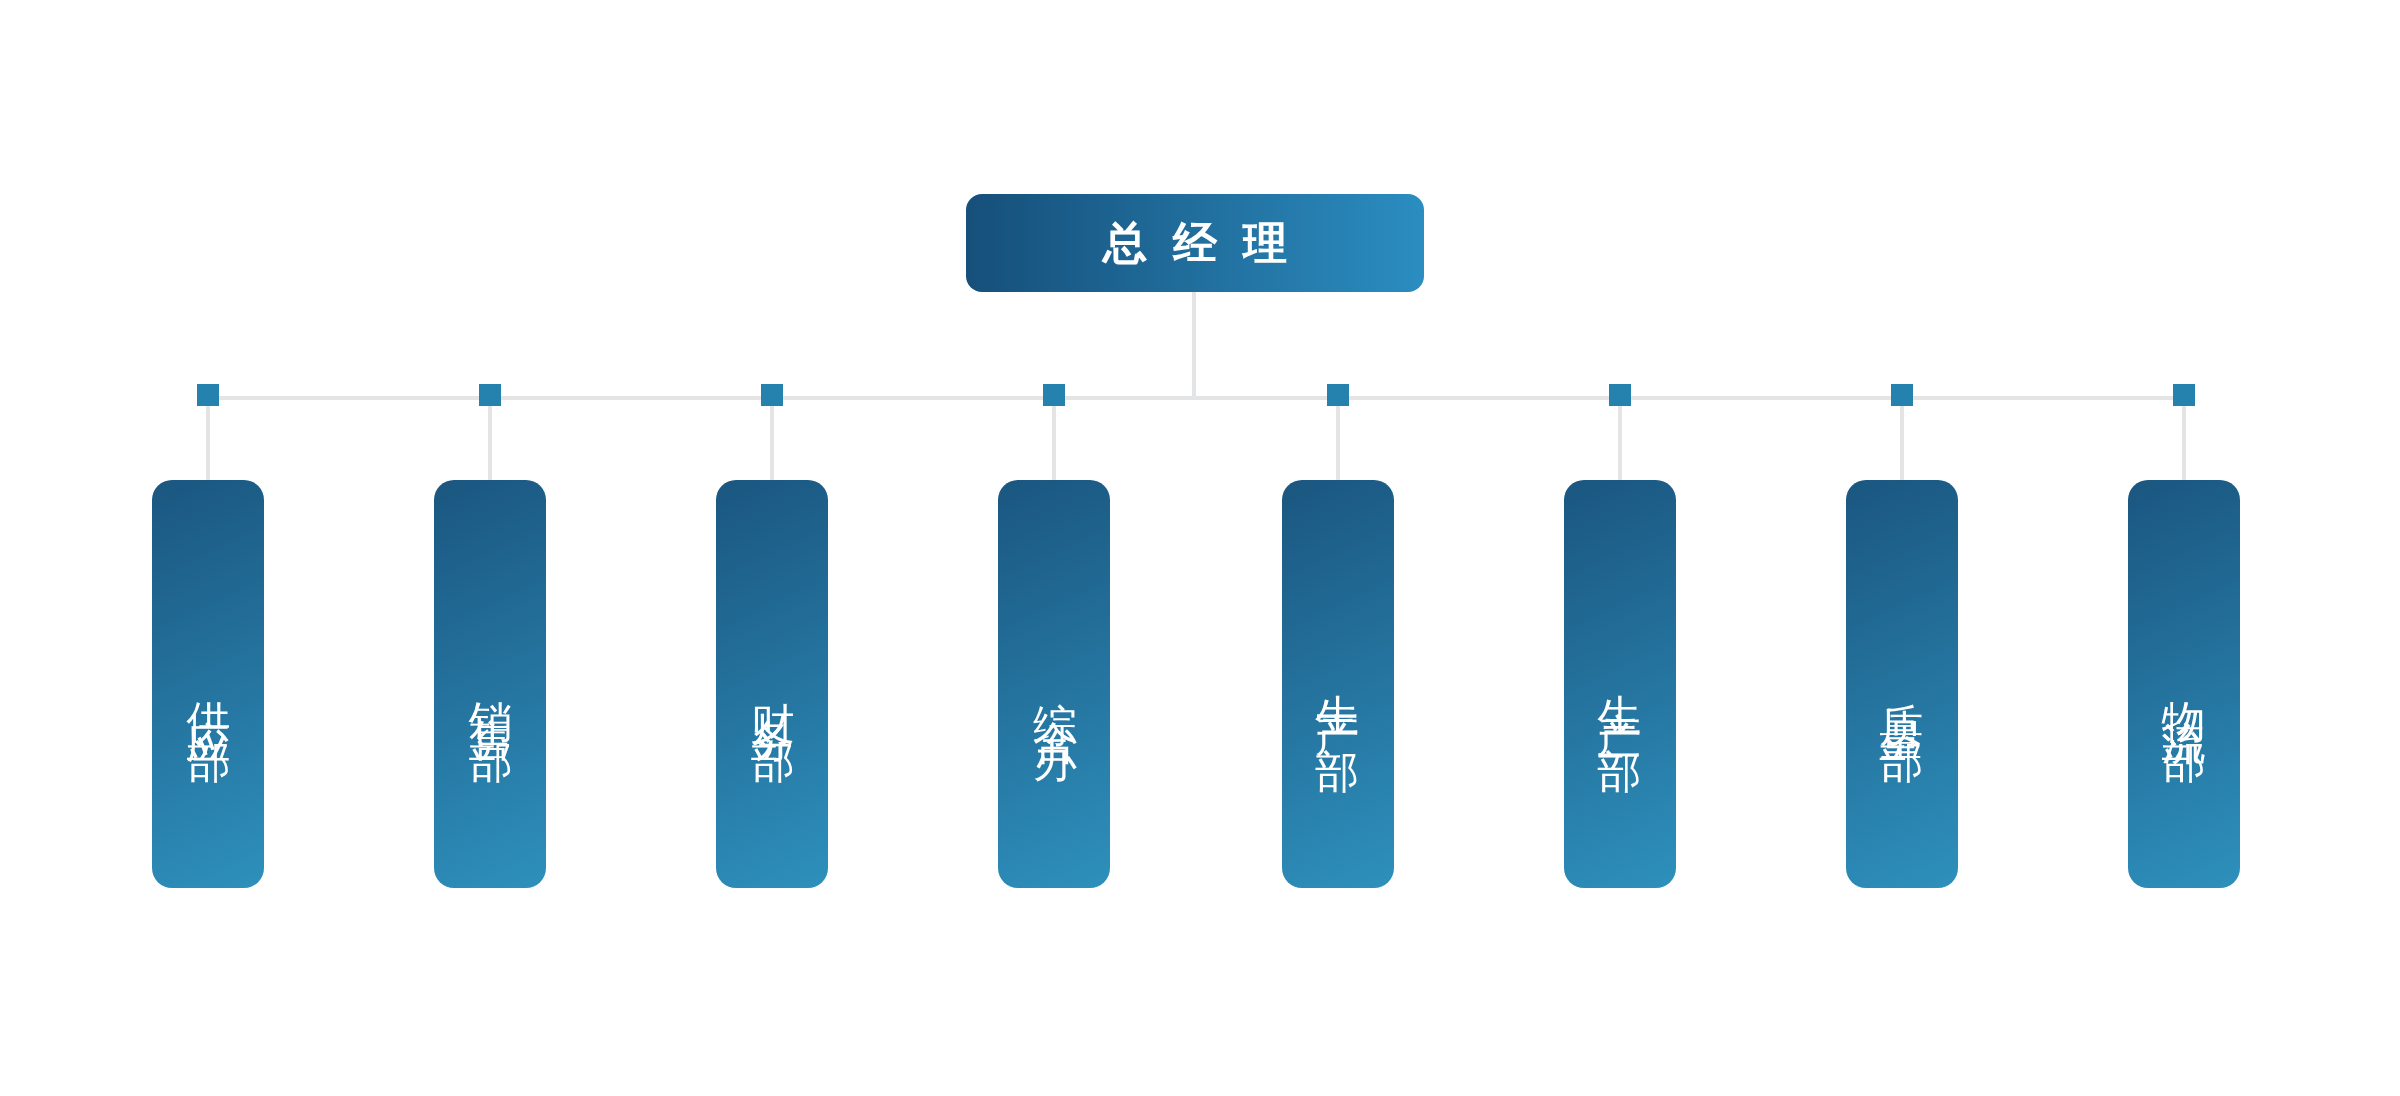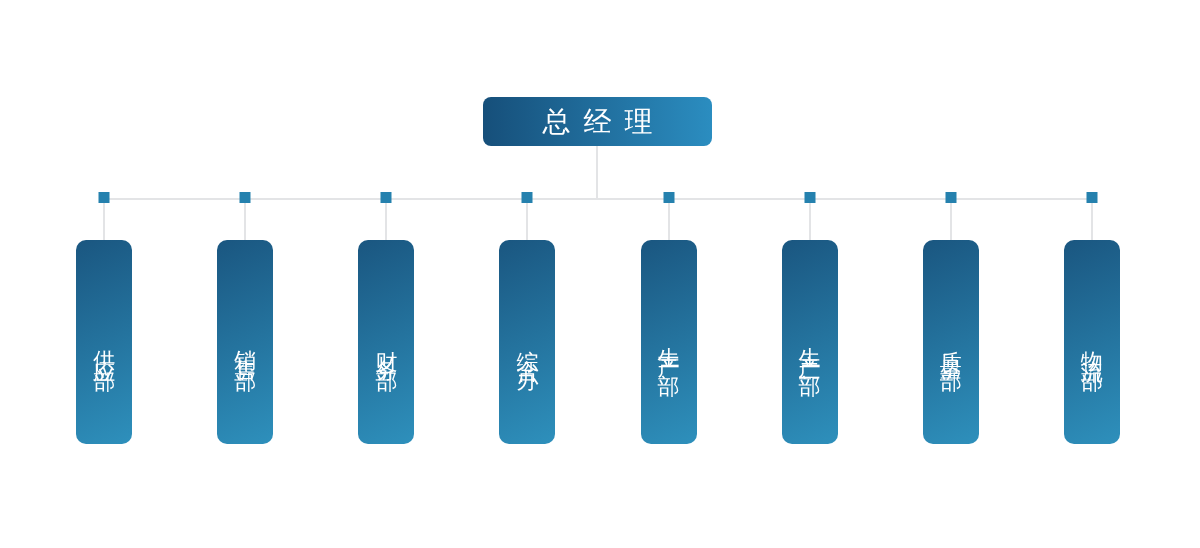--- a/index.html
+++ b/index.html
@@ -23,22 +23,22 @@
     width: 229px;
     height: 49px;
     border-radius: 8px;
     background: linear-gradient(90deg, var(--root-gradient-dark, #164f7a) 0%, var(--root-gradient-light, #2b8dc0) 100%);
     display: flex;
     align-items: center;
     justify-content: center;
   }
   .root-label {
     color: var(--text, #ffffff);
-    font-size: 28px;
-    font-weight: 400;
+    font-size: 22px;
+    font-weight: 700;
     letter-spacing: 13px;
     padding-left: 13px; 
     white-space: nowrap;
   }
   
   .root-connector {
     position: absolute;
     left: 596px;
     top: 146px;
     width: 2px;

